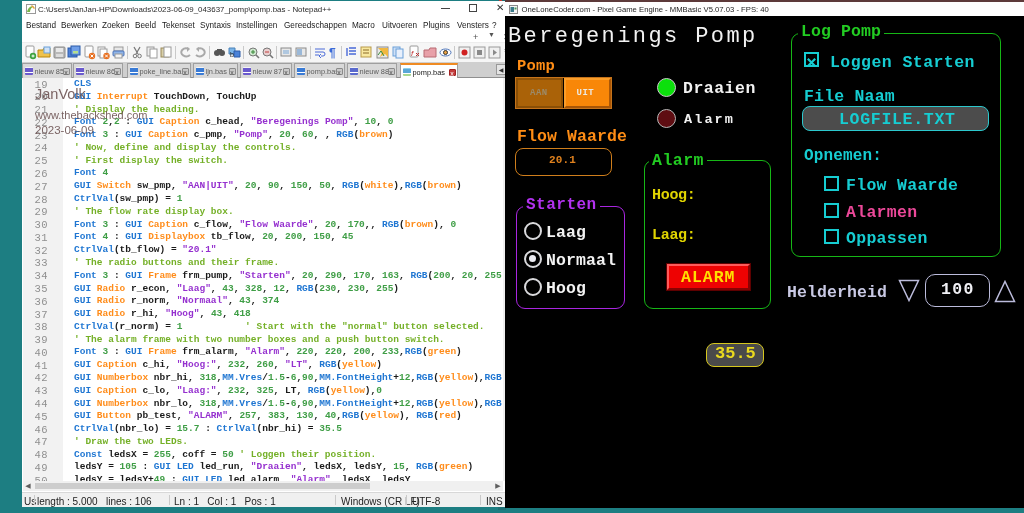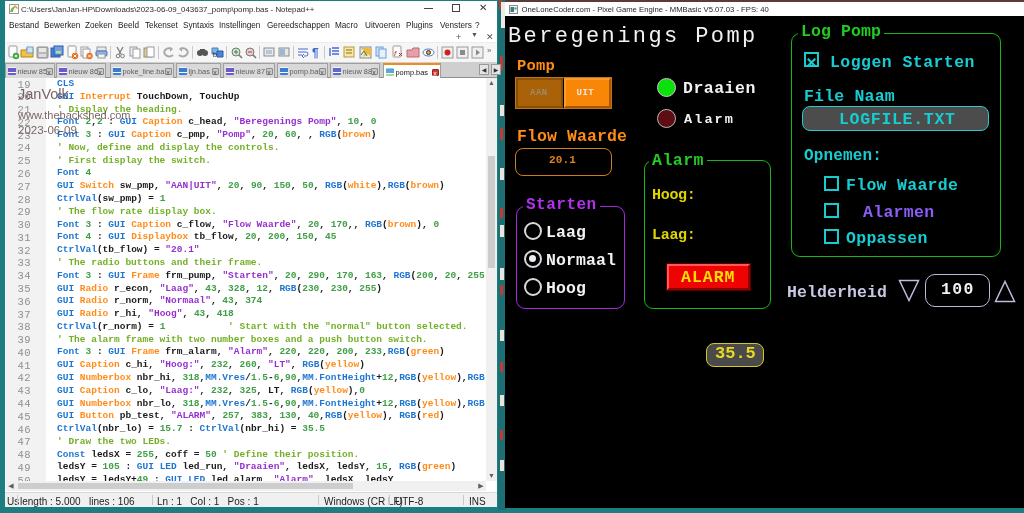--- a/index.html
+++ b/index.html
@@ -1,19 +1,19 @@
 <!DOCTYPE html>
 <html><head><meta charset="utf-8">
 <style>
 *{margin:0;padding:0;box-sizing:border-box}
 html,body{width:1024px;height:513px;overflow:hidden}
 body{background:#1d7e82;position:relative;font-family:"Liberation Sans",sans-serif}
 .abs{position:absolute}
 
-#np{position:absolute;left:5px;top:1px;width:492px;height:506px;background:#fff}
+#np{position:absolute;left:22px;top:1px;width:492px;height:506px;background:#fff}
 #np .title{position:absolute;left:0;top:0;width:100%;height:16px;background:#fff;color:#2a2a2a;font-size:7.9px}
 #np .menu{position:absolute;left:0;top:16px;width:100%;height:17px;background:#fff;color:#1b1b1b;font-size:8.2px}
 .mi{position:absolute;top:4px}
 #np .toolbar{position:absolute;left:0;top:41px;width:100%;height:20px;background:#f6f6f6;border-top:1px solid #ededed}
 #np .tabbar{position:absolute;left:0;top:61px;width:100%;height:16px;background:#cfcfcf;border-bottom:1px solid #8f8f8f}
 .tab{position:absolute;top:1px;height:15px;background:#d9d9d9;border:1px solid #9f9f9f;border-bottom:none;color:#5c5c5c;font-size:7.4px}
 .tab.active{background:#fff;border-top:2px solid #ef8b23;color:#151515}
 .tico{position:absolute;left:2px;top:3px;width:8px;height:8px;border-radius:1px}
 .tx{position:absolute;top:3.5px;width:7px;height:7px;background:#c9c9c9;border:1px solid #8a8a8a;border-radius:1px;font-size:7px;line-height:7px;text-align:center;color:#555}
 
@@ -343,21 +343,21 @@
 <span class="k">CtrlVal</span>(r_norm) = <span class="n">1</span>           <span class="c">' Start with the "normal" button selected.</span>
 <span class="c">' The alarm frame with two number boxes and a push button switch.</span>
 <span class="k">Font</span> <span class="n">3</span> : <span class="k">GUI</span> <span class="o">Frame</span> frm_alarm, <span class="s">"Alarm"</span>, <span class="n">220</span>, <span class="n">220</span>, <span class="n">200</span>, <span class="n">233</span>,<span class="k">RGB</span>(<span class="o">green</span>)
 <span class="k">GUI</span> <span class="o">Caption</span> c_hi, <span class="s">"Hoog:"</span>, <span class="n">232</span>, <span class="n">260</span>, <span class="s">"LT"</span>, <span class="k">RGB</span>(<span class="o">yellow</span>)
 <span class="k">GUI</span> <span class="o">Numberbox</span> nbr_hi, <span class="n">318</span>,<span class="k">MM.Vres</span>/<span class="n">1.5</span>-<span class="n">6</span>,<span class="n">90</span>,<span class="k">MM.FontHeight</span>+<span class="n">12</span>,<span class="k">RGB</span>(<span class="o">yellow</span>),<span class="k">RGB</span>
 <span class="k">GUI</span> <span class="o">Caption</span> c_lo, <span class="s">"Laag:"</span>, <span class="n">232</span>, <span class="n">325</span>, LT, <span class="k">RGB</span>(<span class="o">yellow</span>),<span class="n">0</span>
 <span class="k">GUI</span> <span class="o">Numberbox</span> nbr_lo, <span class="n">318</span>,<span class="k">MM.Vres</span>/<span class="n">1.5</span>-<span class="n">6</span>,<span class="n">90</span>,<span class="k">MM.FontHeight</span>+<span class="n">12</span>,<span class="k">RGB</span>(<span class="o">yellow</span>),<span class="k">RGB</span>
 <span class="k">GUI</span> <span class="o">Button</span> pb_test, <span class="s">"ALARM"</span>, <span class="n">257</span>, <span class="n">383</span>, <span class="n">130</span>, <span class="n">40</span>,<span class="k">RGB</span>(<span class="o">yellow</span>), <span class="k">RGB</span>(<span class="o">red</span>)
 <span class="k">CtrlVal</span>(nbr_lo) = <span class="n">15.7</span> : <span class="k">CtrlVal</span>(nbr_hi) = <span class="n">35.5</span>
 <span class="c">' Draw the two LEDs.</span>
-<span class="k">Const</span> ledsX = <span class="n">255</span>, coff = <span class="n">50</span> <span class="c">' Define their position.</span>
+<span class="k">Const</span> ledsX = <span class="n">255</span>, coff = <span class="n">50</span> <span class="c">' Loggen their position.</span>
 ledsY = <span class="n">105</span> : <span class="k">GUI</span> <span class="k">LED</span> led_run, <span class="s">"Draaien"</span>, ledsX, ledsY, <span class="n">15</span>, <span class="k">RGB</span>(<span class="o">green</span>)
 ledsY = ledsY+<span class="n">49</span> : <span class="k">GUI</span> <span class="k">LED</span> led_alarm, <span class="s">"Alarm"</span>, ledsX, ledsY
 </div>
   </div>
   <div id="vsb">
     <div class="sbarrow" style="left:0;top:0;width:11px;height:10px">▲</div>
     <div class="thumb" style="left:2px;top:78px;width:7px;height:112px"></div>
     <div class="sbarrow" style="left:0;bottom:0;width:11px;height:10px">▼</div>
   </div>
   <div id="hsb">
@@ -427,21 +427,21 @@
           <path d="M1.8 1.8l7.4 7.4M9.2 1.8L1.8 9.2" stroke="#16cdd2" stroke-width="2.2"></path>
         </svg></div>
       <div class="mm" style="left:325.0px;top:37.5px;font-size:16.5px;letter-spacing:0.45px;color:#16cdd2">Loggen Starten</div>
       <div class="mm" style="left:299.0px;top:71.5px;font-size:16.5px;letter-spacing:0.2px;color:#16cdd2">File Naam</div>
       <div class="abs" style="left:297px;top:90px;width:187px;height:25px;background:#4c4c4c;border:1.5px solid #2cc8cd;border-radius:8px"></div>
       <div class="mm" style="left:334.0px;top:94.5px;font-size:16.5px;letter-spacing:0.7px;color:#16cdd2">LOGFILE.TXT</div>
       <div class="mm" style="left:299.0px;top:131.5px;font-size:16px;letter-spacing:0.15px;color:#16cdd2">Opnemen:</div>
       <div class="cb" style="left:319px;top:160px"></div>
       <div class="mm" style="left:341px;top:160.5px;font-size:16.5px;letter-spacing:0.3px;color:#16cdd2">Flow Waarde</div>
       <div class="cb" style="left:319px;top:187px"></div>
-      <div class="mm" style="left:358px;top:187.5px;font-size:16.5px;letter-spacing:0.3px;color:#8b5cf6">Alarmen</div>
+      <div class="mm" style="left:341.0px;top:187.5px;font-size:16.5px;letter-spacing:0.3px;color:#ec4899">Alarmen</div>
       <div class="cb" style="left:319px;top:213px"></div>
       <div class="mm" style="left:341.0px;top:213.5px;font-size:16.5px;letter-spacing:0.3px;color:#16cdd2">Oppassen</div>
       <div class="mm" style="left:282.0px;top:267.5px;font-size:16.5px;letter-spacing:0.1px;color:#c9c9e4">Helderheid</div>
       <div class="tri" style="left:393px;top:263px"><svg width="22" height="23" viewBox="0 0 22 23">
           <path d="M1.5 1.5h19L11 21.5z" fill="none" stroke="#bcbcdc" stroke-width="1.5"></path>
         </svg></div>
       <div class="abs" style="left:420px;top:258px;width:65px;height:33px;border:1.5px solid #bcbcdc;border-radius:10px"></div>
       <div class="mm" style="left:436.0px;top:264.5px;font-size:16.5px;letter-spacing:1.4px;color:#f0f0f5">100</div>
       <div class="tri" style="left:489px;top:264px"><svg width="22" height="23" viewBox="0 0 22 23">
           <path d="M11 1.5L20.5 21.5H1.5z" fill="none" stroke="#bcbcdc" stroke-width="1.5"></path>

